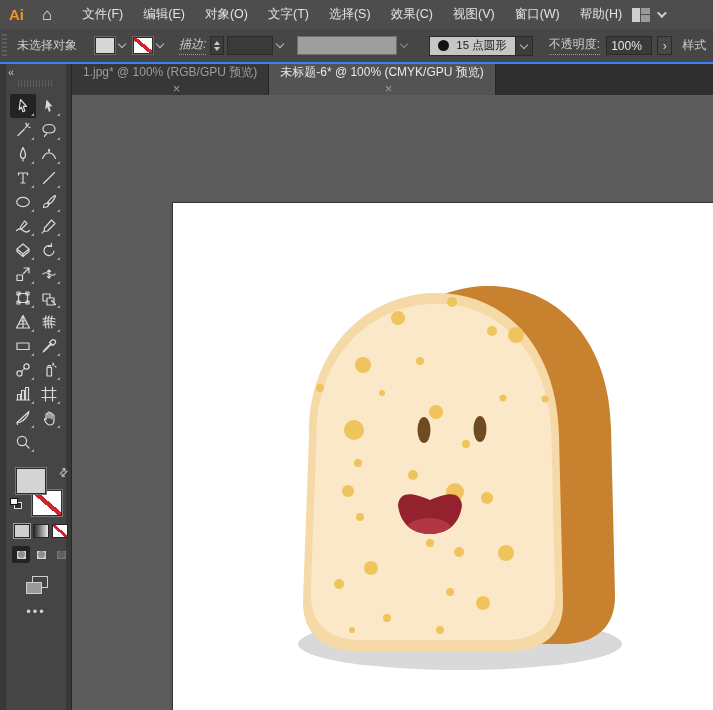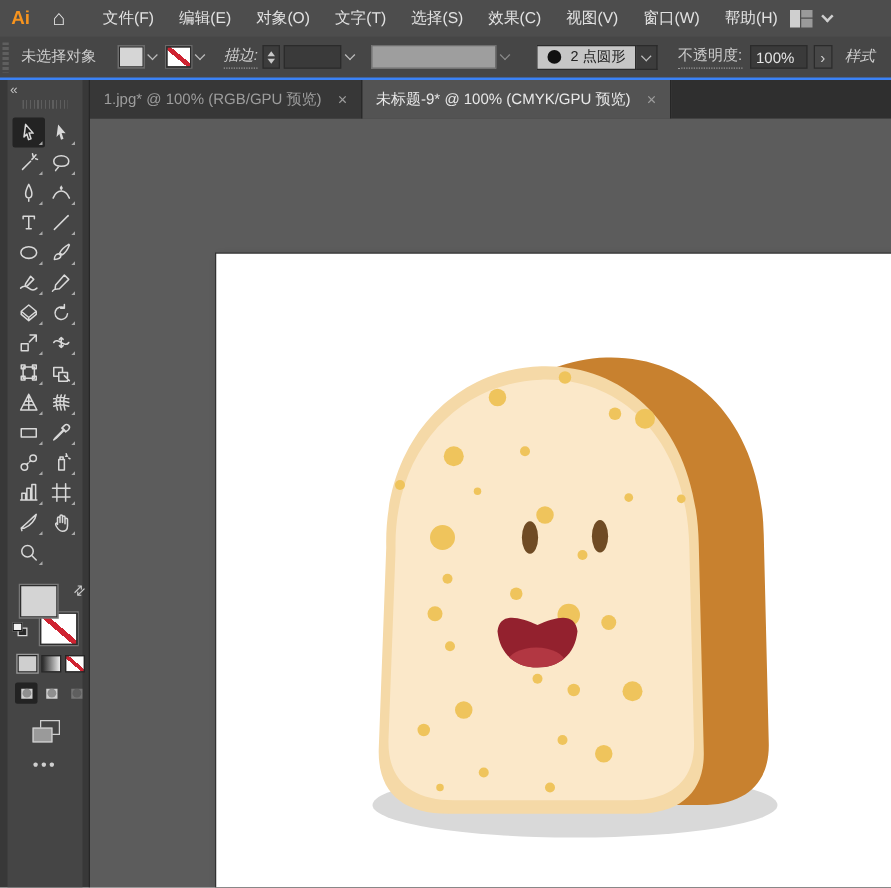--- a/index.html
+++ b/index.html
@@ -48,26 +48,26 @@
   .brush-combo { height:20px; background:#c6c6c6; border:1px solid #2b2b2b; color:#222;
                  display:flex; align-items:center; padding:0 8px; margin-left:14px; font-size:11.5px; }
   .brush-dot { width:11px; height:11px; border-radius:50%; background:#111; margin-right:7px; }
   .chev-box { width:17px; height:20px; background:#3c3c3c; border:1px solid #2b2b2b; border-left:none;
               display:flex; align-items:center; justify-content:center; }
   .chev-box .dd-chev { margin:0 0 2px 0; }
   .opacity-wrap { margin-left:16px; display:flex; align-items:center; }
   .opacity-field { width:46px; margin-left:2px; }
   .more-box { width:15px; height:19px; background:#474747; border:1px solid #2b2b2b; color:#cfcfcf;
               display:flex; align-items:center; justify-content:center; margin-left:5px; font-size:12px; }
-  .style-label { margin-left:10px;font-style:italic; }
+  .style-label { margin-left:10px; }
 
   
   .tabbar { position:absolute; left:72px; top:64px; width:641px; height:31px; background:#2f2f2f;
             display:flex; align-items:stretch; font-size:12px; }
-  .tab { display:flex; align-items:center; padding:0 11px; border-right:1px solid #262626; white-space:nowrap; }
+  .tab { display:flex; align-items:center; padding:0 11px; border-right:1px solid #262626; white-space:nowrap;flex-direction:column; }
   .tab.inactive { background:#373737; color:#9d9d9d; }
   .tab.active { background:#535353; color:#e8e8e8; }
   .tab-close { margin-left:13px; font-size:13px; color:#9d9d9d; }
 
   
   .dock { position:absolute; left:0; top:64px; width:72px; height:646px; background:#383838; }
   .dock-panel { position:absolute; left:6px; top:0; width:60px; height:646px; background:#454545; }
   .dock-sep { position:absolute; right:0; top:0; width:1px; height:646px; background:#272727; }
   .collapse-btn { position:absolute; left:2px; top:2px; color:#c2c2c2; font-size:11px; letter-spacing:-1px; }
   .dock-grip { position:absolute; left:12px; top:16px; width:36px; height:7px;
@@ -154,40 +154,40 @@
     <span class="stepper">
       <i class="up"></i>
         <i class="dn"></i>
     </span>
     <span class="field-dark stroke-dd"></span>
     <span class="dd-chev"></span>
     <span class="profile-dd"></span>
     <span class="dd-chev dim-chev"></span>
     <span class="brush-combo">
       <span class="brush-dot"></span>
-      <span>2 点圆形</span>
+      <span>15 点圆形</span>
     </span>
     <span class="chev-box">
         <span class="dd-chev"></span>
       </span>
     <span class="opacity-wrap">
       <span class="dotted-label">不透明度:</span>
       <span class="field-dark opacity-field">100%</span>
       <span class="more-box">›</span>
     </span>
     <span class="style-label">样式</span>
   </div>
 
   <div class="tabbar">
     <div class="tab inactive">
       <span>1.jpg* @ 100% (RGB/GPU 预览)</span>
       <span class="tab-close">×</span>
     </div>
     <div class="tab active">
-      <span>未标题-9* @ 100% (CMYK/GPU 预览)</span>
+      <span>未标题-6* @ 100% (CMYK/GPU 预览)</span>
       <span class="tab-close">×</span>
     </div>
   </div>
 
   <div class="dock">
     <div class="dock-panel">
       <span class="collapse-btn">«</span>
       <span class="dock-grip"></span>
       <div class="tool-grid" id="tool-grid">
           <div class="tool selected">

